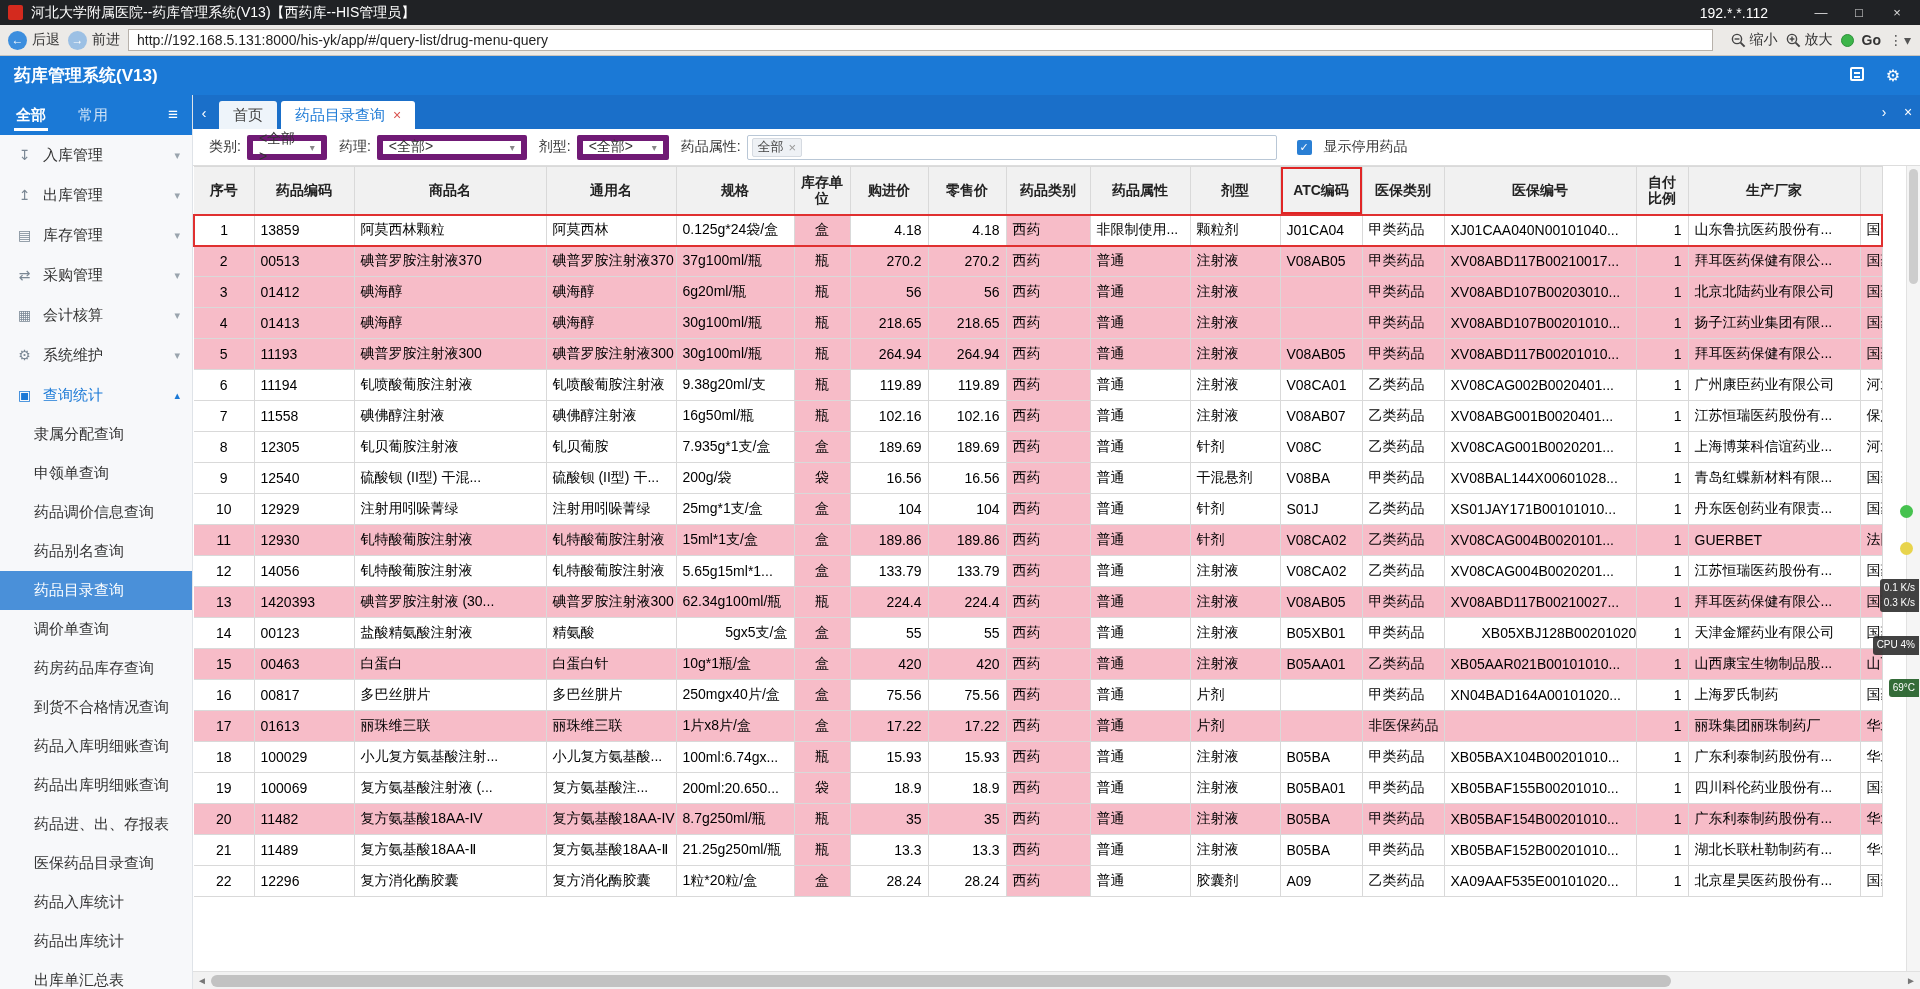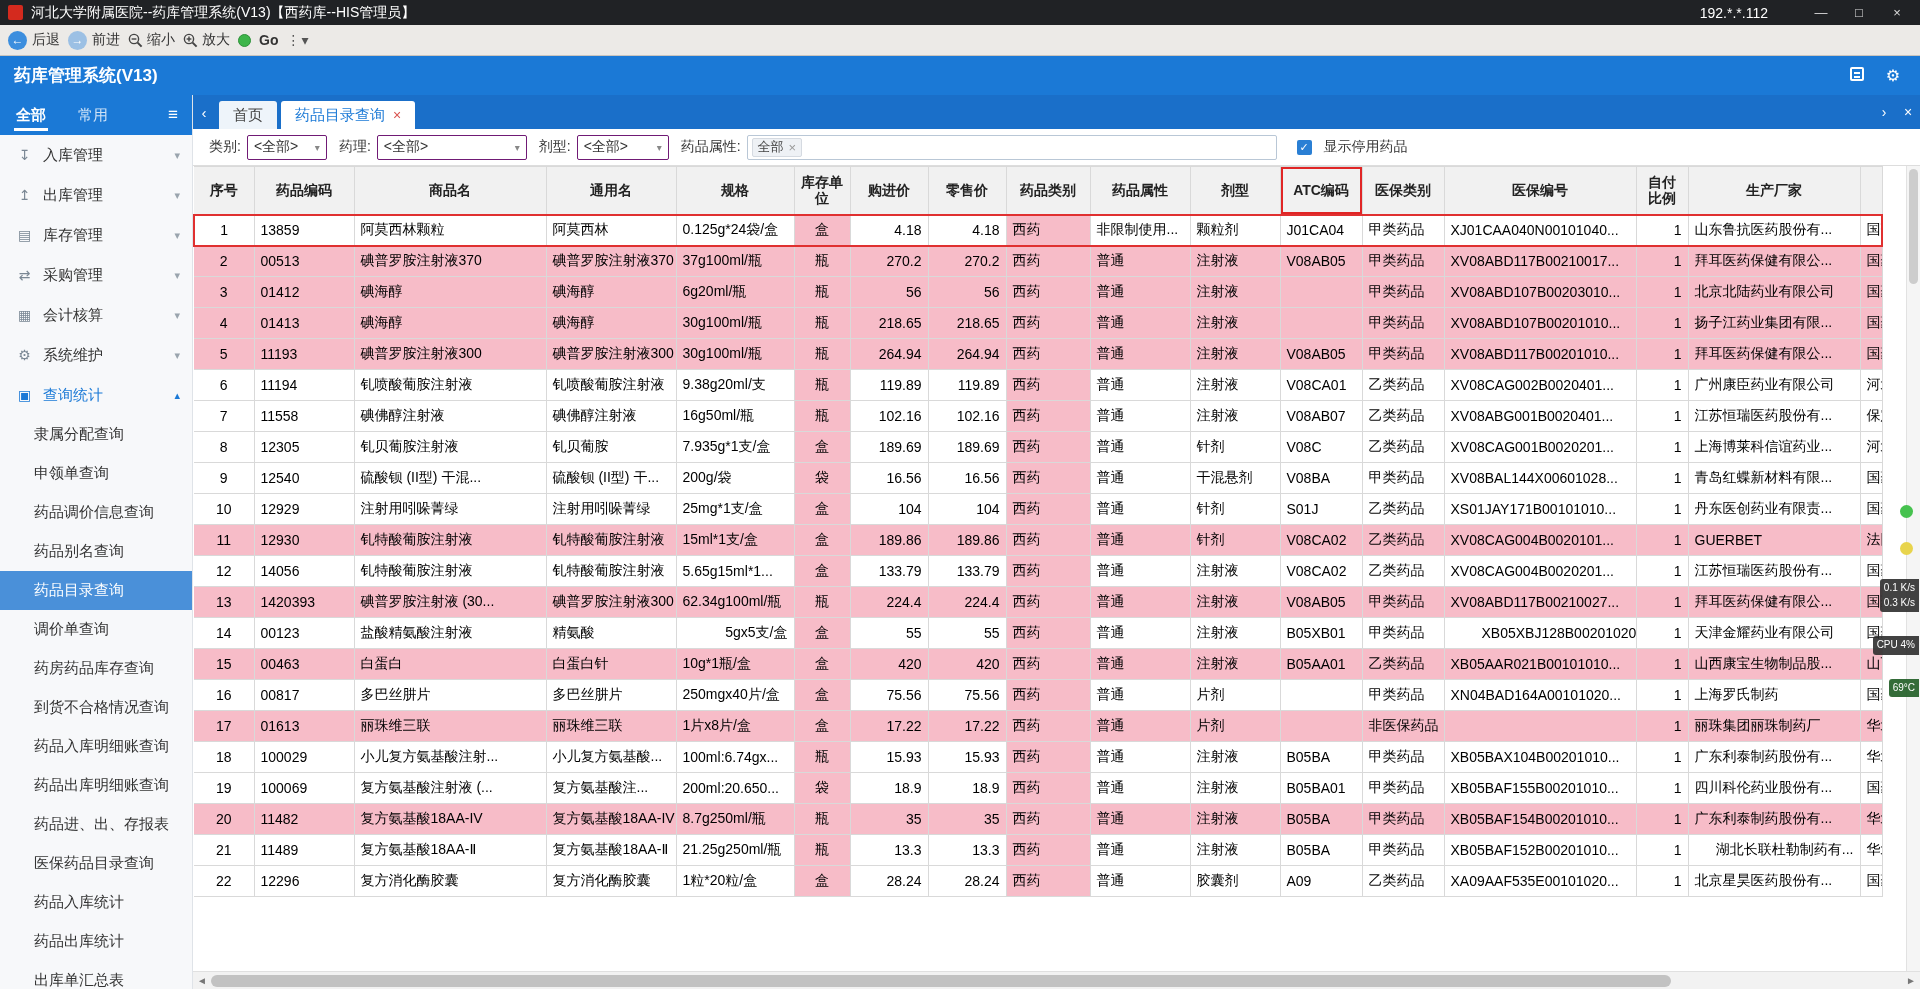--- a/index.html
+++ b/index.html
@@ -68,21 +68,21 @@
   .toolbar { height:37px; display:flex; align-items:center; gap:8px; padding:0 10px; border-bottom:1px solid #e6e6e6; flex:0 0 37px; }
   .btn { height:26px; padding:0 13px; font-size:14px; border-radius:3px; display:flex; align-items:center; cursor:pointer; }
   .btn.primary { background:#2a7fd4; color:#fff; border:1px solid #2a7fd4; }
   .btn.plain { background:#fff; border:1px solid #b9cde0; color:#2a6db8; }
   .tool-input { width:210px; height:25px; border:1px solid #b9cde0; border-radius:2px; background:#fff; }
   .annotation { color:#ff0000; font-weight:bold; font-size:23px; margin-left:20px; white-space:nowrap; }
 
   
   .filterbar { height:37px; display:flex; align-items:center; gap:6px; padding:0 10px; border-bottom:1px solid #ddd; color:#333; flex:0 0 37px; }
   .flabel { white-space:nowrap; margin-left:6px; }
-  .select { height:25px; border:1px solid #701a75; border-radius:2px; background:#fff; display:flex; align-items:center; justify-content:space-between; padding:0 6px; cursor:pointer; }
+  .select { height:25px; border:6px solid #701a75; border-radius:2px; background:#fff; display:flex; align-items:center; justify-content:space-between; padding:0 6px; cursor:pointer; }
   .select .caret { color:#888; font-size:10px; margin-left:8px; }
   .prop-input { width:530px; height:25px; border:1px solid #b9c7d6; border-radius:2px; background:#fff; display:flex; align-items:center; padding:0 4px; }
   .chip { background:#eef1f5; border:1px solid #d5dae1; font-size:13px; padding:0 5px; height:19px; display:flex; align-items:center; gap:5px; color:#444; border-radius:2px; }
   .chip .x { color:#999; cursor:pointer; }
   .cbx { width:15px; height:15px; background:#2a7fd4; border-radius:2px; color:#fff; font-size:11px; display:flex; align-items:center; justify-content:center; margin-left:14px; cursor:pointer; flex:0 0 15px; }
 
   
   .grid-wrap { flex:1; min-height:0; display:flex; }
   .grid-scroll { flex:1; overflow:hidden; }
   table { border-collapse:collapse; table-layout:fixed; }
@@ -126,20 +126,23 @@
 
 <div class="browserbar">
   <span class="navbtn">
     <span class="navcirc back">←</span>
     <span>后退</span>
   </span>
   <span class="navbtn">
     <span class="navcirc fwd">→</span>
     <span>前进</span>
   </span>
+  <div class="urlbar">
+    <span>http://192.168.5.131:8000/his-yk/app/#/query-list/drug-menu-query</span>
+  </div>
   <span class="zbtn">
     <svg width="15" height="15" viewBox="0 0 15 15">
         <circle cx="6" cy="6" r="4.6" fill="none" stroke="#444" stroke-width="1.4"></circle>
         <line x1="9.6" y1="9.6" x2="13.6" y2="13.6" stroke="#444" stroke-width="2"></line>
         <line x1="3.6" y1="6" x2="8.4" y2="6" stroke="#444" stroke-width="1.4"></line>
       </svg>
     <span>缩小</span>
   </span>
   <span class="zbtn">
     <svg width="15" height="15" viewBox="0 0 15 15">
@@ -701,21 +704,21 @@
                 <td class="band" style="text-align: center;">瓶</td>
                 <td style="text-align: right;">13.3</td>
                 <td style="text-align: right;">13.3</td>
                 <td class="band" style="text-align: left;">西药</td>
                 <td style="text-align: left;">普通</td>
                 <td style="text-align: left;">注射液</td>
                 <td style="text-align: left;">B05BA</td>
                 <td style="text-align: left;">甲类药品</td>
                 <td style="text-align: left;">XB05BAF152B00201010...</td>
                 <td style="text-align: right;">1</td>
-                <td style="text-align: right;">湖北长联杜勒制药有...</td>
+                <td style="text-align: left;">湖北长联杜勒制药有...</td>
                 <td style="text-align: left;">华北</td>
               </tr>
               <tr class="">
                 <td style="text-align: center;">22</td>
                 <td style="text-align: left;">12296</td>
                 <td style="text-align: left;">复方消化酶胶囊</td>
                 <td style="text-align: left;">复方消化酶胶囊</td>
                 <td style="text-align: left;">1粒*20粒/盒</td>
                 <td class="band" style="text-align: center;">盒</td>
                 <td style="text-align: right;">28.24</td>

